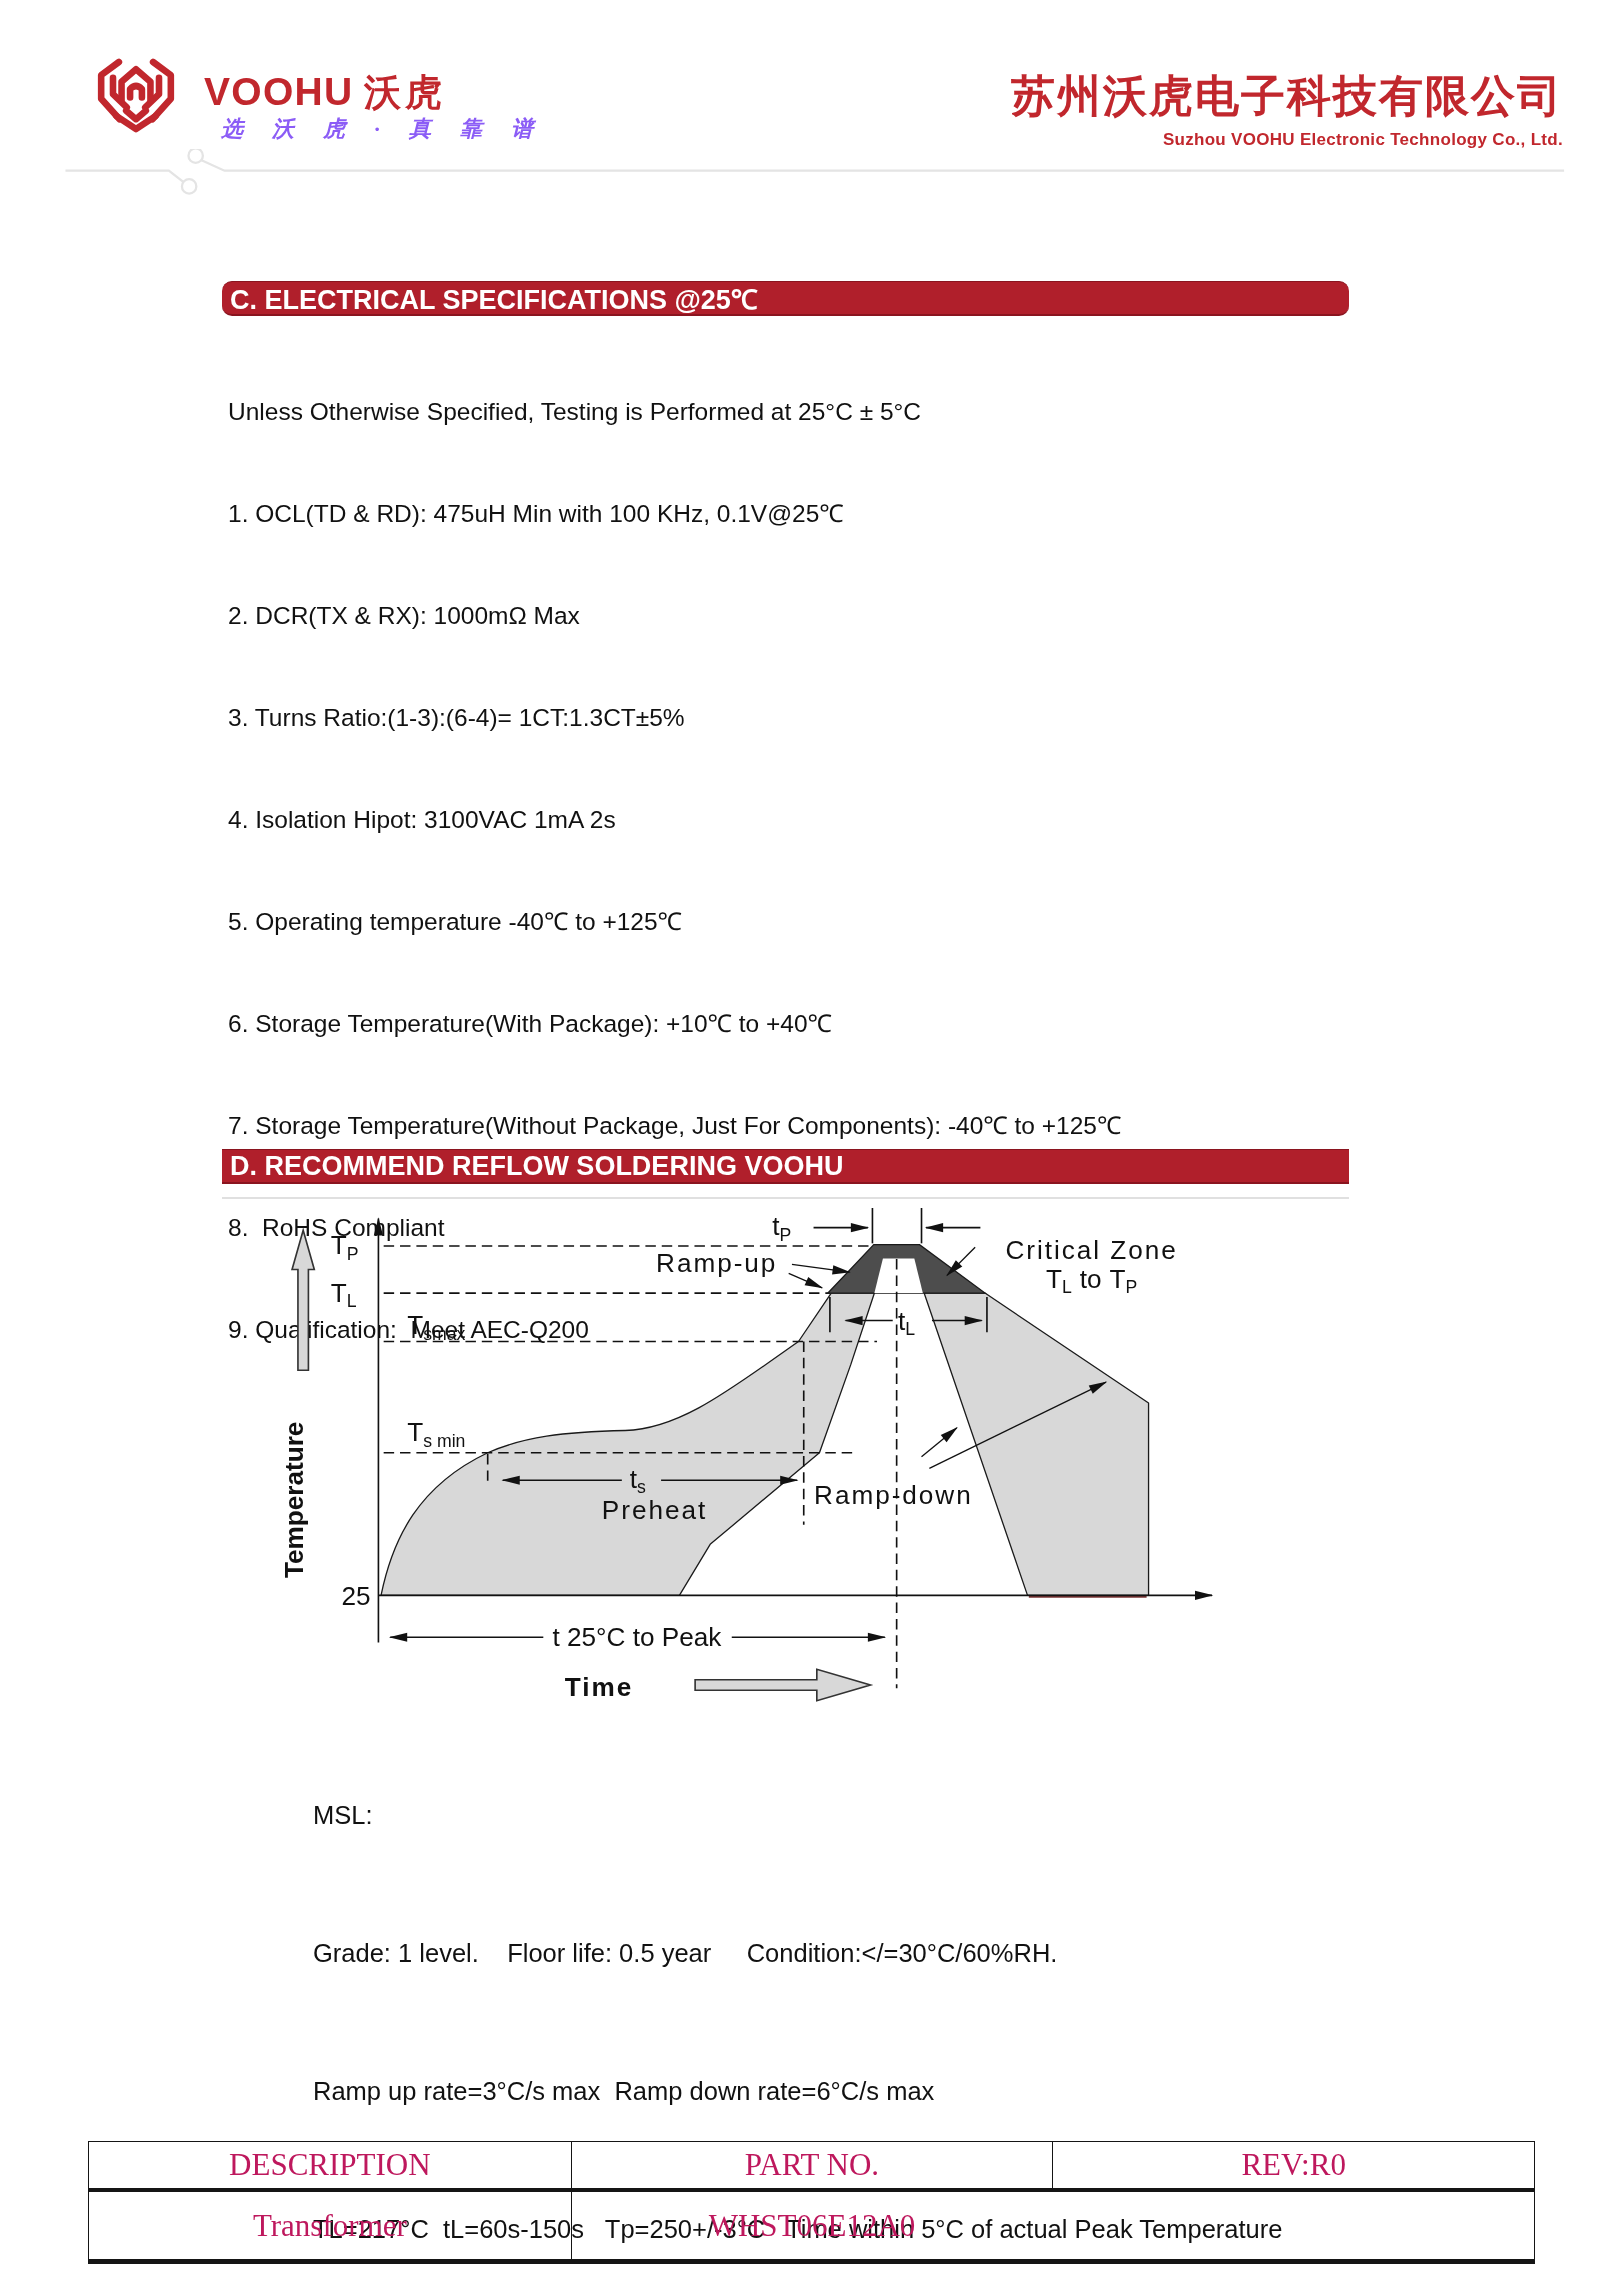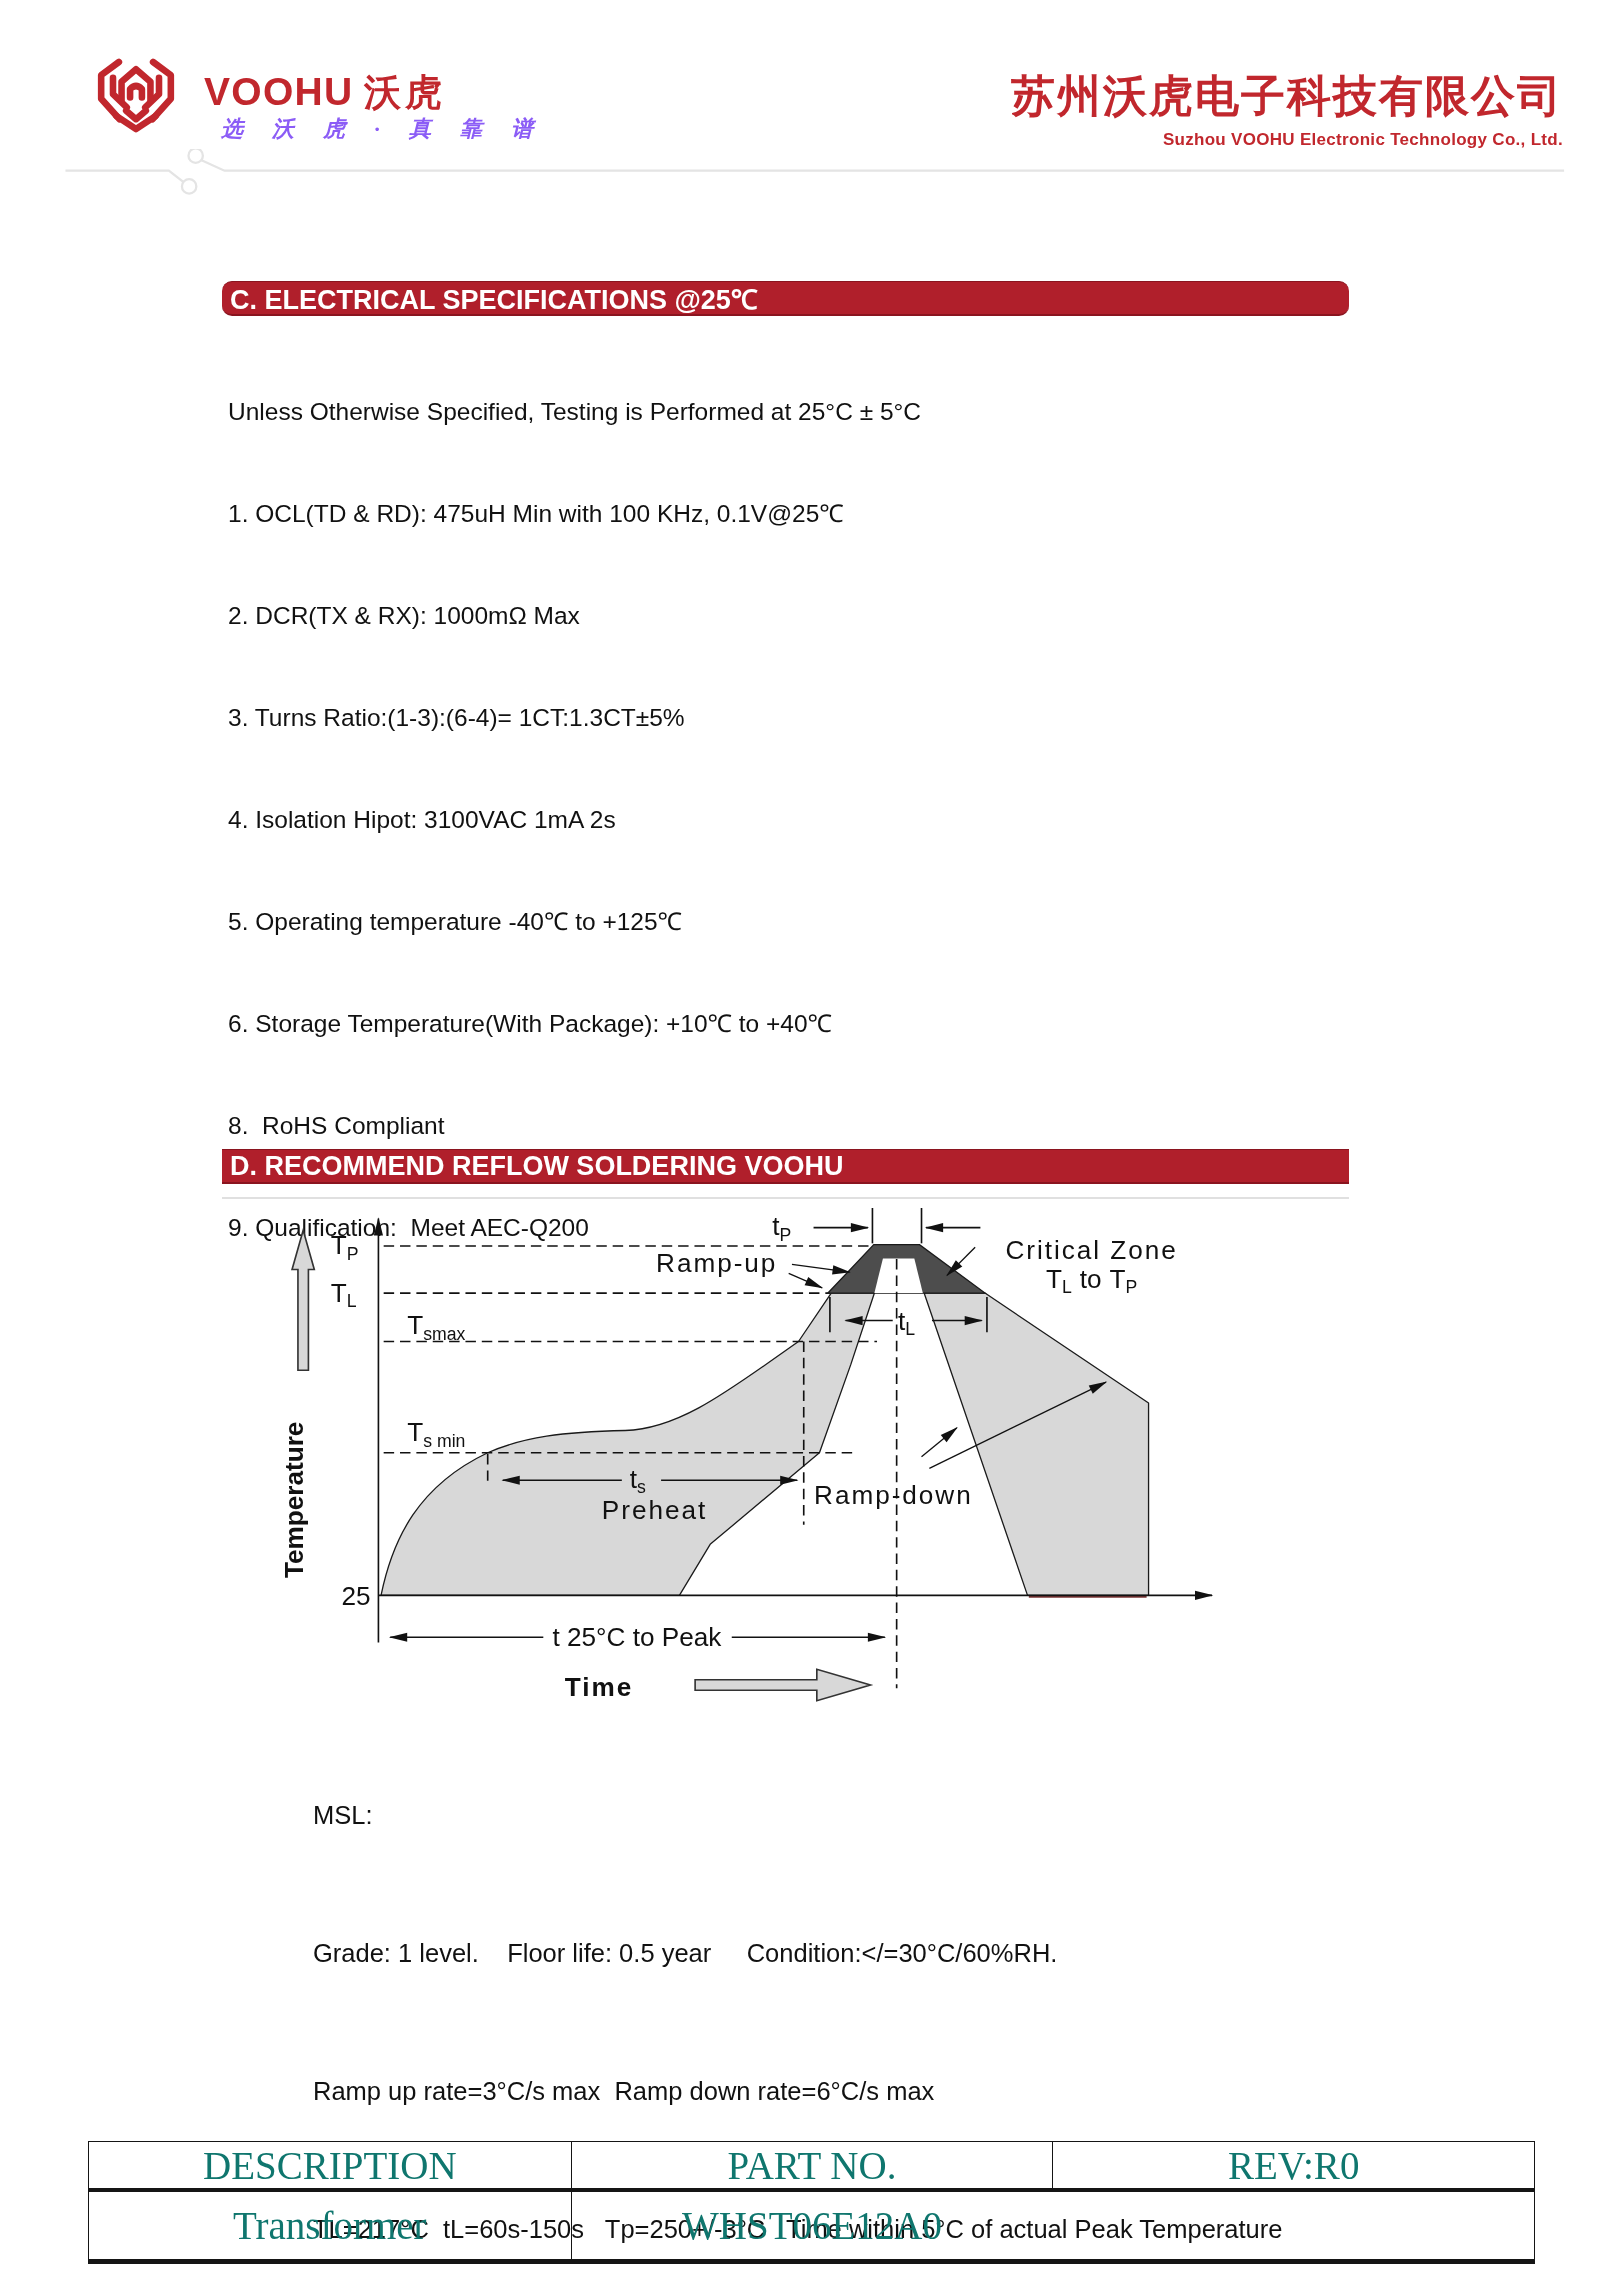--- a/index.html
+++ b/index.html
@@ -25,21 +25,21 @@
   
   .chart{left:275px;top:1191px;width:1047px;height:530px;}
   .chart text{font-family:"Liberation Sans",sans-serif;fill:#111;font-size:40px;}
   .lsp{letter-spacing:3px;}
   
   .ftable{left:88px;top:2141px;width:1447px;border:1.6px solid #151515;border-bottom-width:5.2px;box-sizing:border-box;}
   .frow{display:grid;grid-template-columns:1fr 1fr 1fr;}
   .frow.head{height:46px;border-bottom:4.6px solid #151515;}
   .frow.bodyr{height:67px;}
   .fcell{display:flex;align-items:center;justify-content:center;
-         font-family:"Liberation Serif",serif;font-size:39px;color:#0f766e;}
+         font-family:"Liberation Serif",serif;font-size:31px;color:#be185d;}
   .fcell+.fcell{border-left:1.6px solid #151515;}
 </style>
 </head>
 <body>
 
 <div class="page">
 
   <svg class="abs" style="left:90px;top:58px;" width="92" height="79" viewBox="0 0 140 120">
     <g fill="none" stroke="#c1272d" stroke-width="10" stroke-linecap="round" stroke-linejoin="round">
       <path d="M44,6 L17,26 L17,62 L45,93"></path>
@@ -75,20 +75,21 @@
     <span>C. ELECTRICAL SPECIFICATIONS @25℃</span>
   </div>
   <div class="abs specs">
     <div>Unless Otherwise Specified, Testing is Performed at 25°C ± 5°C</div>
     <div>1. OCL(TD &amp; RD): 475uH Min with 100 KHz, 0.1V@25℃</div>
     <div>2. DCR(TX &amp; RX): 1000mΩ Max</div>
     <div>3. Turns Ratio:(1-3):(6-4)= 1CT:1.3CT±5%</div>
     <div>4. Isolation Hipot: 3100VAC 1mA 2s</div>
     <div>5. Operating temperature -40℃ to +125℃</div>
     <div>6. Storage Temperature(With Package): +10℃ to +40℃</div>
+    <div>7. Storage Temperature(Without Package, Just For Components): -40℃ to +125℃</div>
     <div>8.  RoHS Compliant</div>
     <div>9. Qualification:  Meet AEC-Q200</div>
   </div>
 
   <div class="abs secbar" style="top:1149px;">
     <span>D. RECOMMEND REFLOW SOLDERING VOOHU</span>
   </div>
   <div class="abs subline"></div>
 
   <svg class="abs chart" viewBox="420 1820 1600 810">

